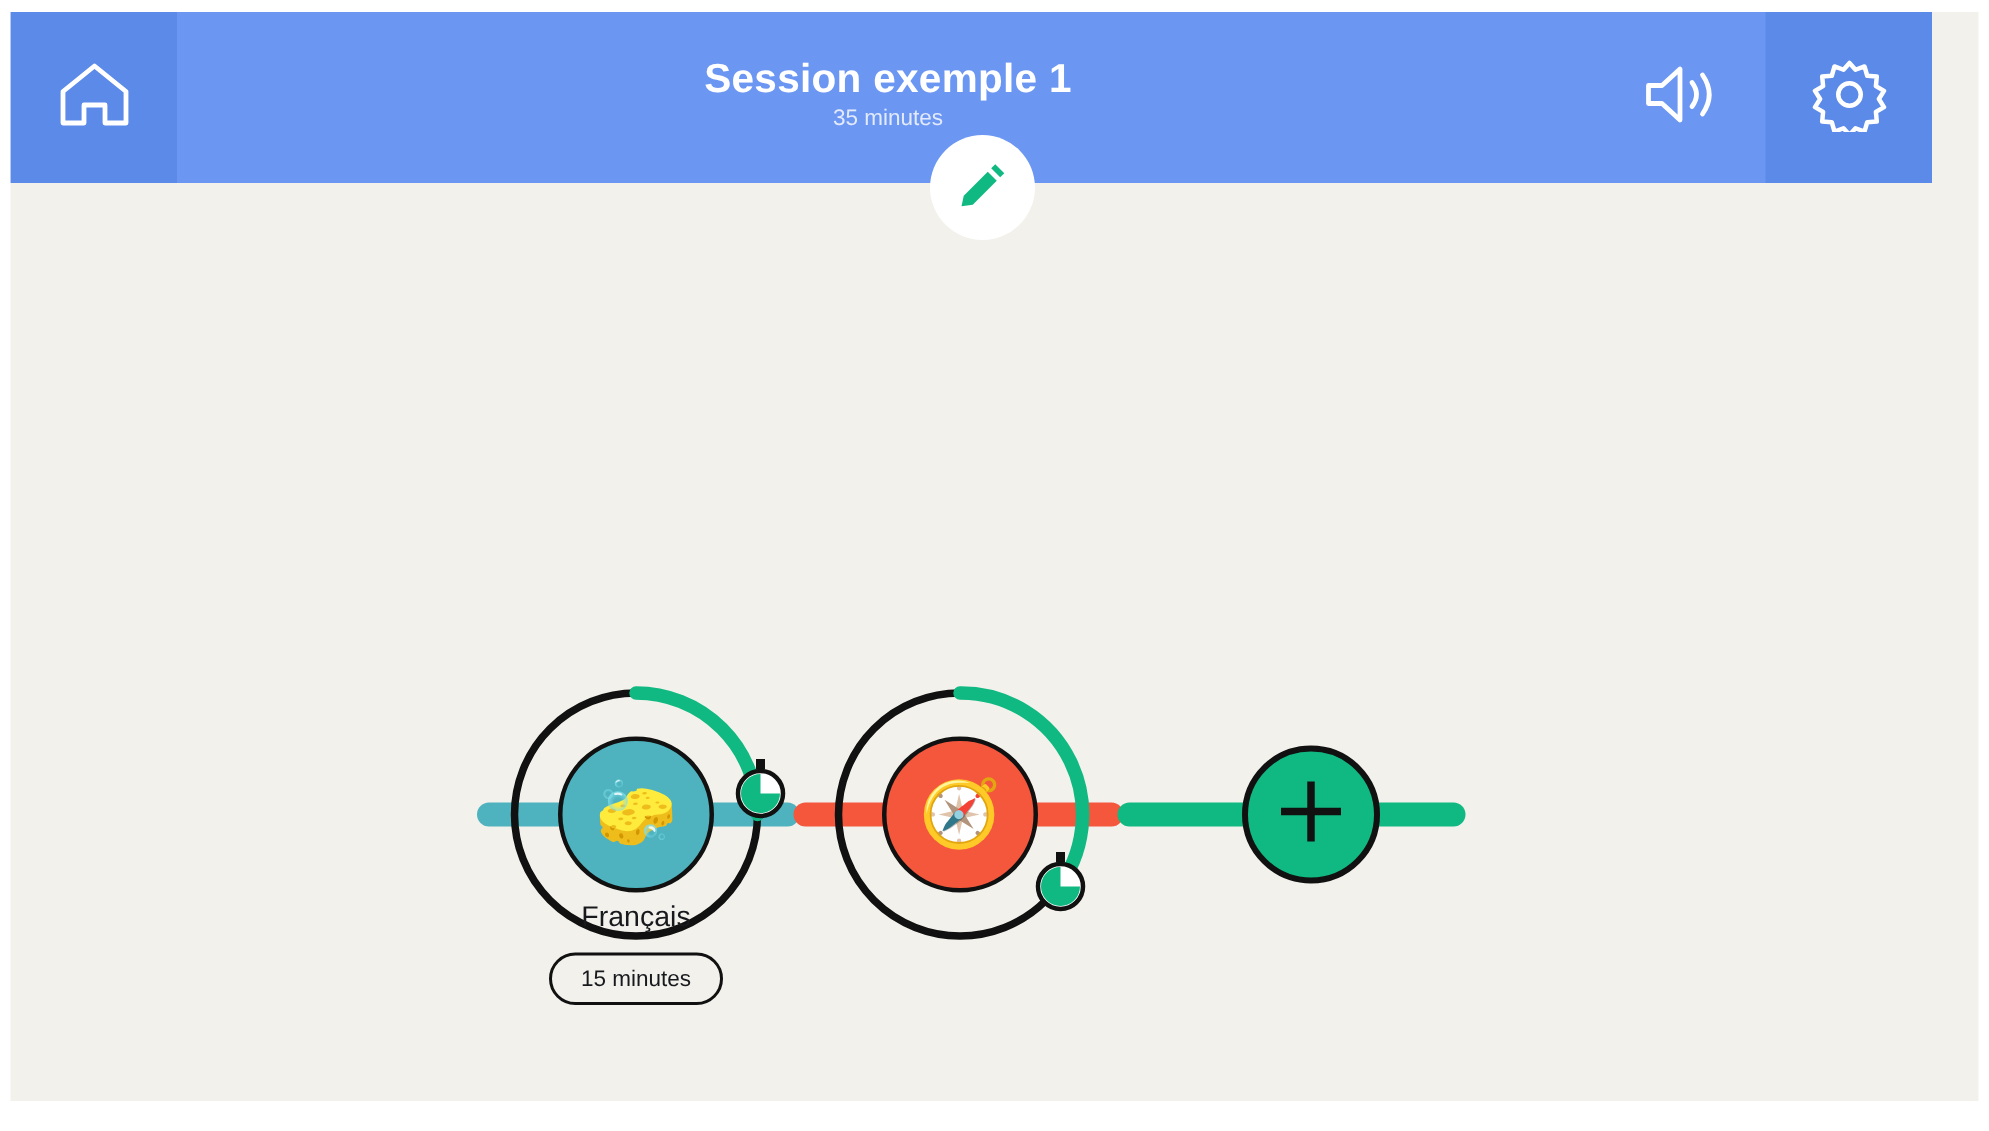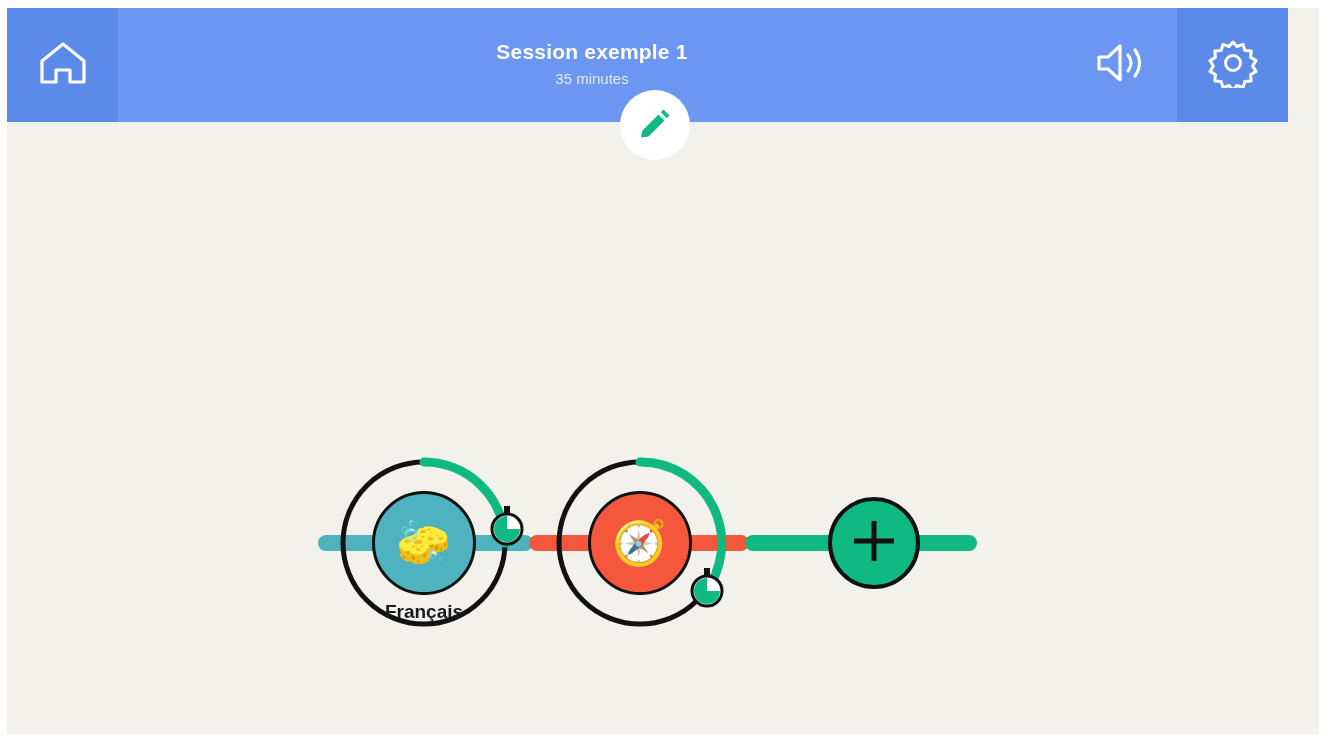--- a/index.html
+++ b/index.html
@@ -55,21 +55,21 @@
     flex: 1;
     display: flex;
     flex-direction: column;
     align-items: center;
     justify-content: center;
     padding-bottom: 4px;
   }
 
   .session-title {
     color: #ffffff;
-    font-size: 21px;
+    font-size: 27px;
     font-weight: bold;
     letter-spacing: 0.2px;
     line-height: 30px;
   }
 
   .session-sub {
     color: #e2eafc;
     font-size: 15px;
     line-height: 20px;
     margin-top: 2px;
@@ -180,21 +180,21 @@
 
   
   .label-col {
     position: absolute;
     top: 478px;
     width: 200px;
     display: flex;
     flex-direction: column;
     align-items: center;
   }
-  .label-col.l0 { left: 317px; font-weight: bold; }
+  .label-col.l0 { left: 317px; }
   .label-col.l1 { left: 533px; }
 
   .subject-name {
     font-size: 19px;
     color: #17191c;
     line-height: 24px;
   }
 
   .duration-pill {
     margin-top: 11px;
@@ -304,18 +304,19 @@
             <line x1="24" y1="4" x2="24" y2="44"></line>
             <line x1="4" y1="24" x2="44" y2="24"></line>
           </svg>
         </span>
       </div>
 
     </div>
 
     <div class="label-col l0">
       <div class="subject-name">Français</div>
+      <div class="duration-pill">15 minutes</div>
     </div>
 
 
   </div>
 
 </div>
 
 </body></html>

